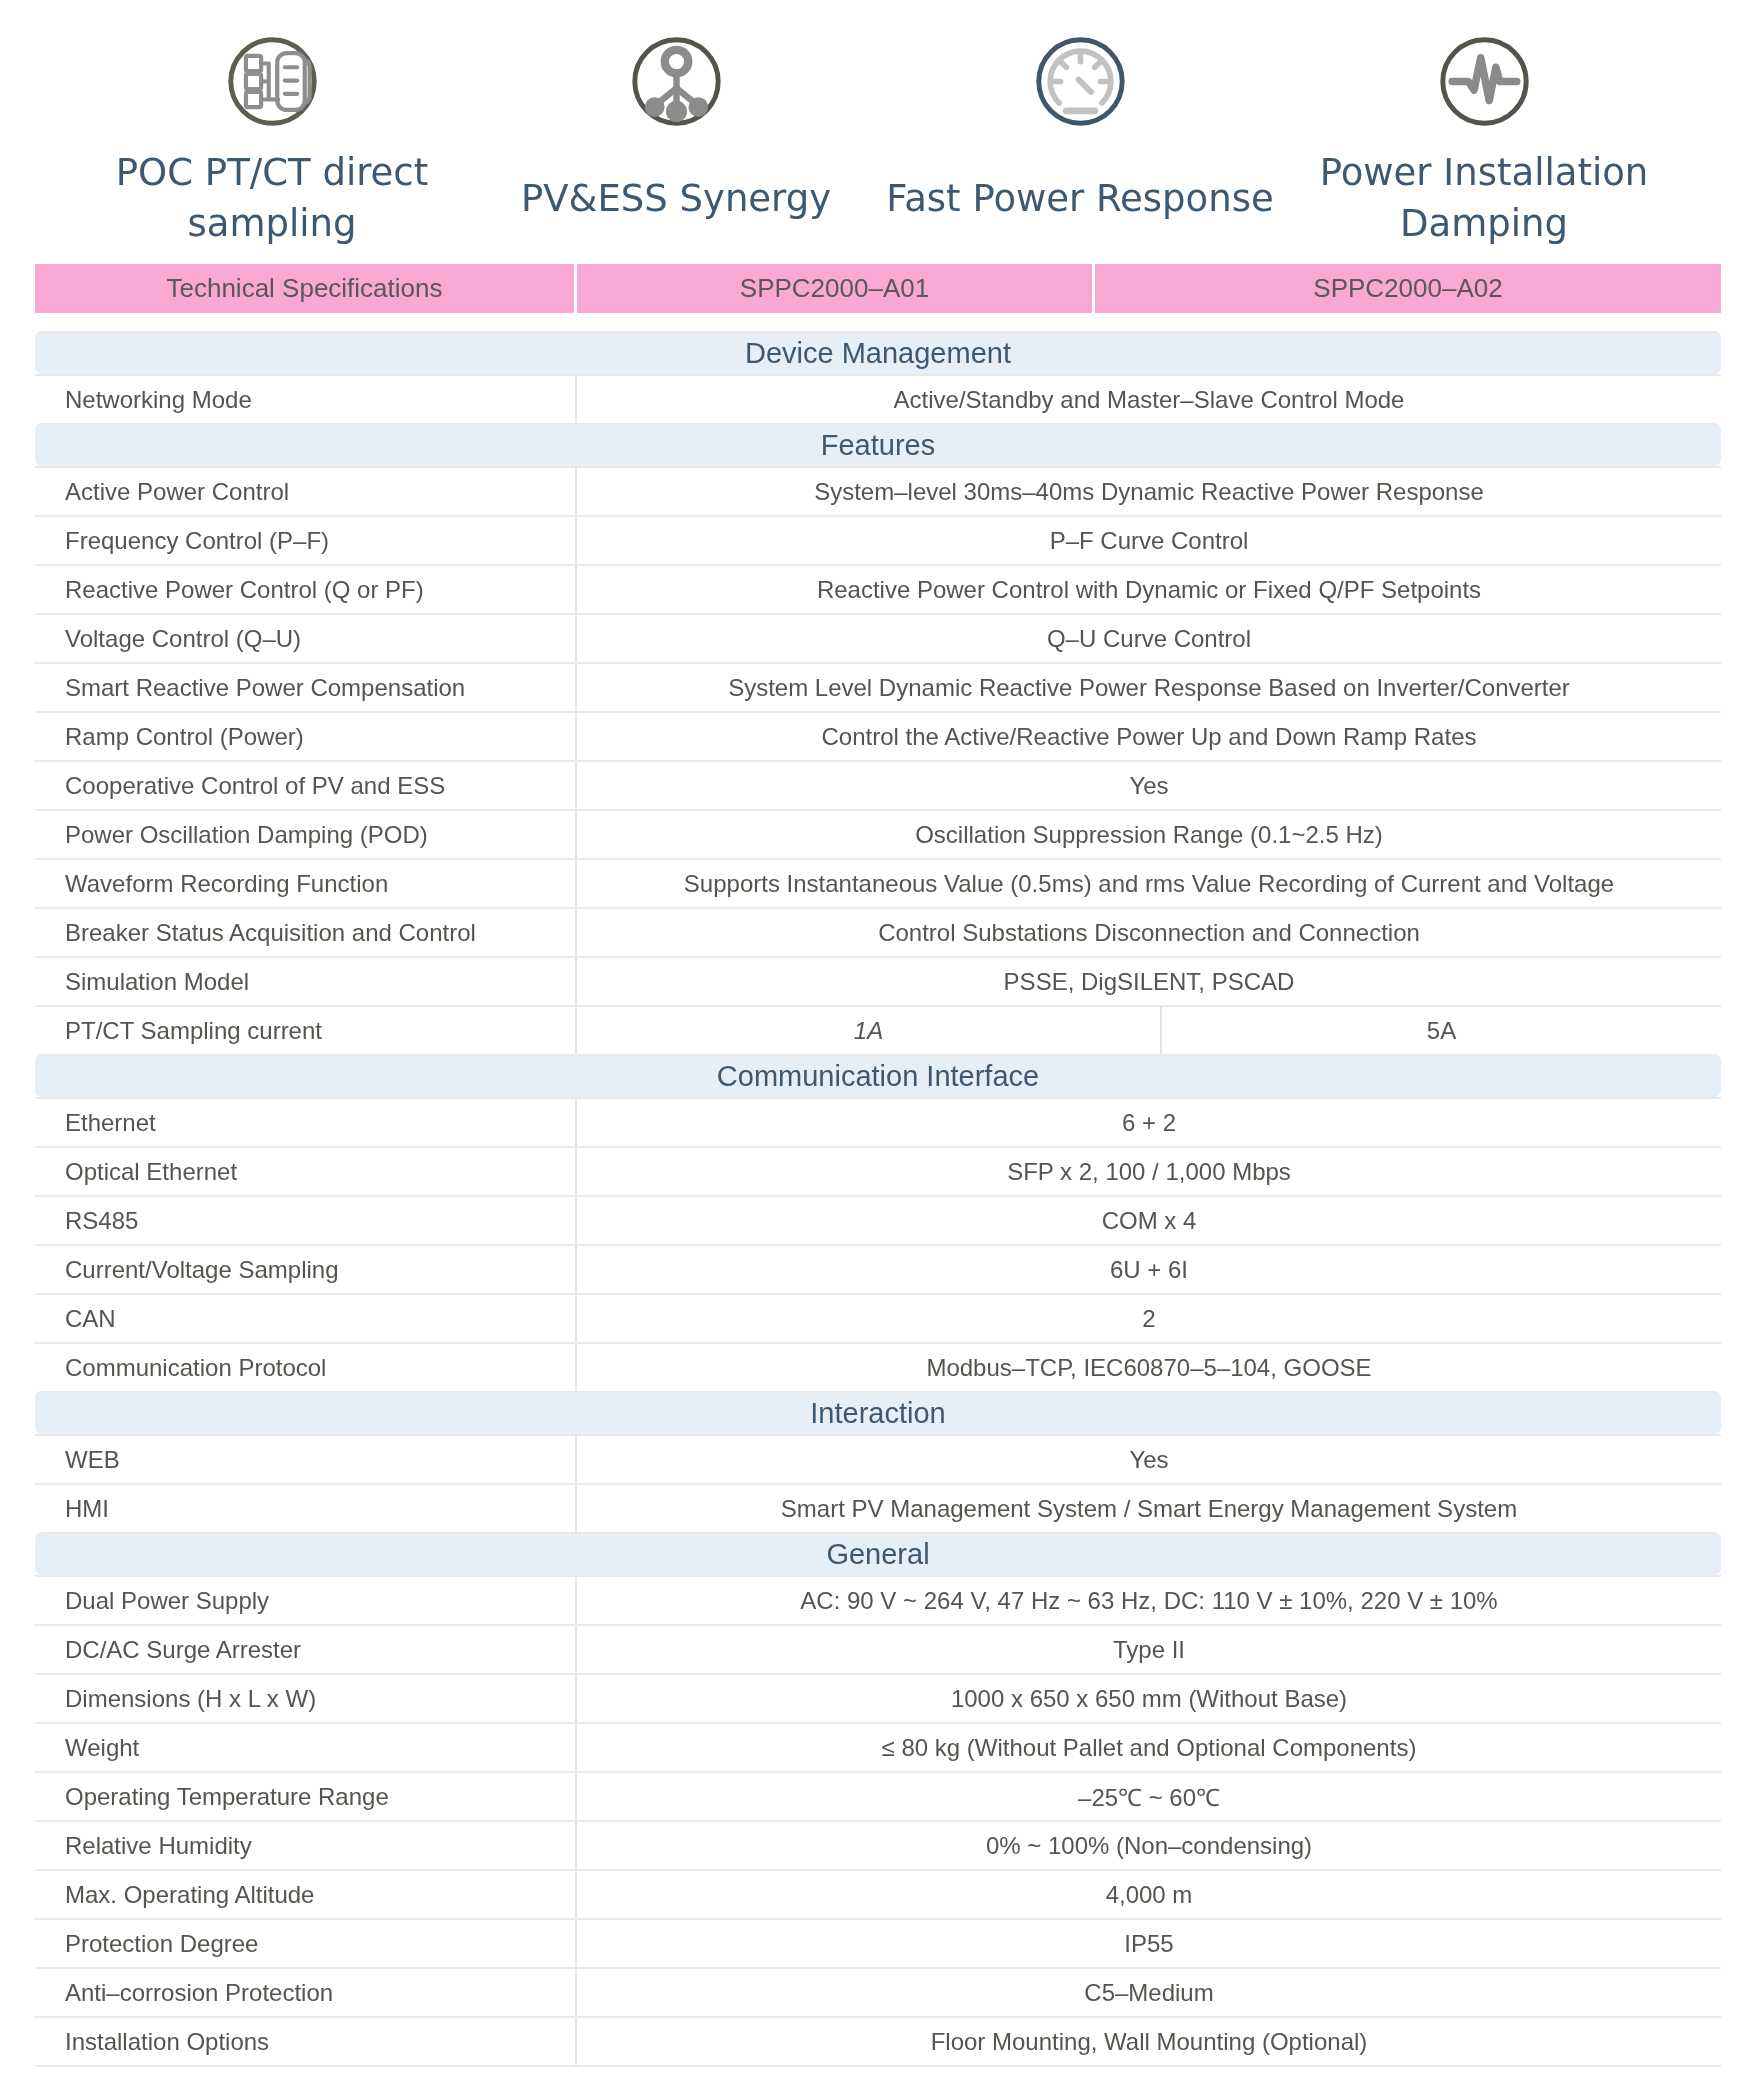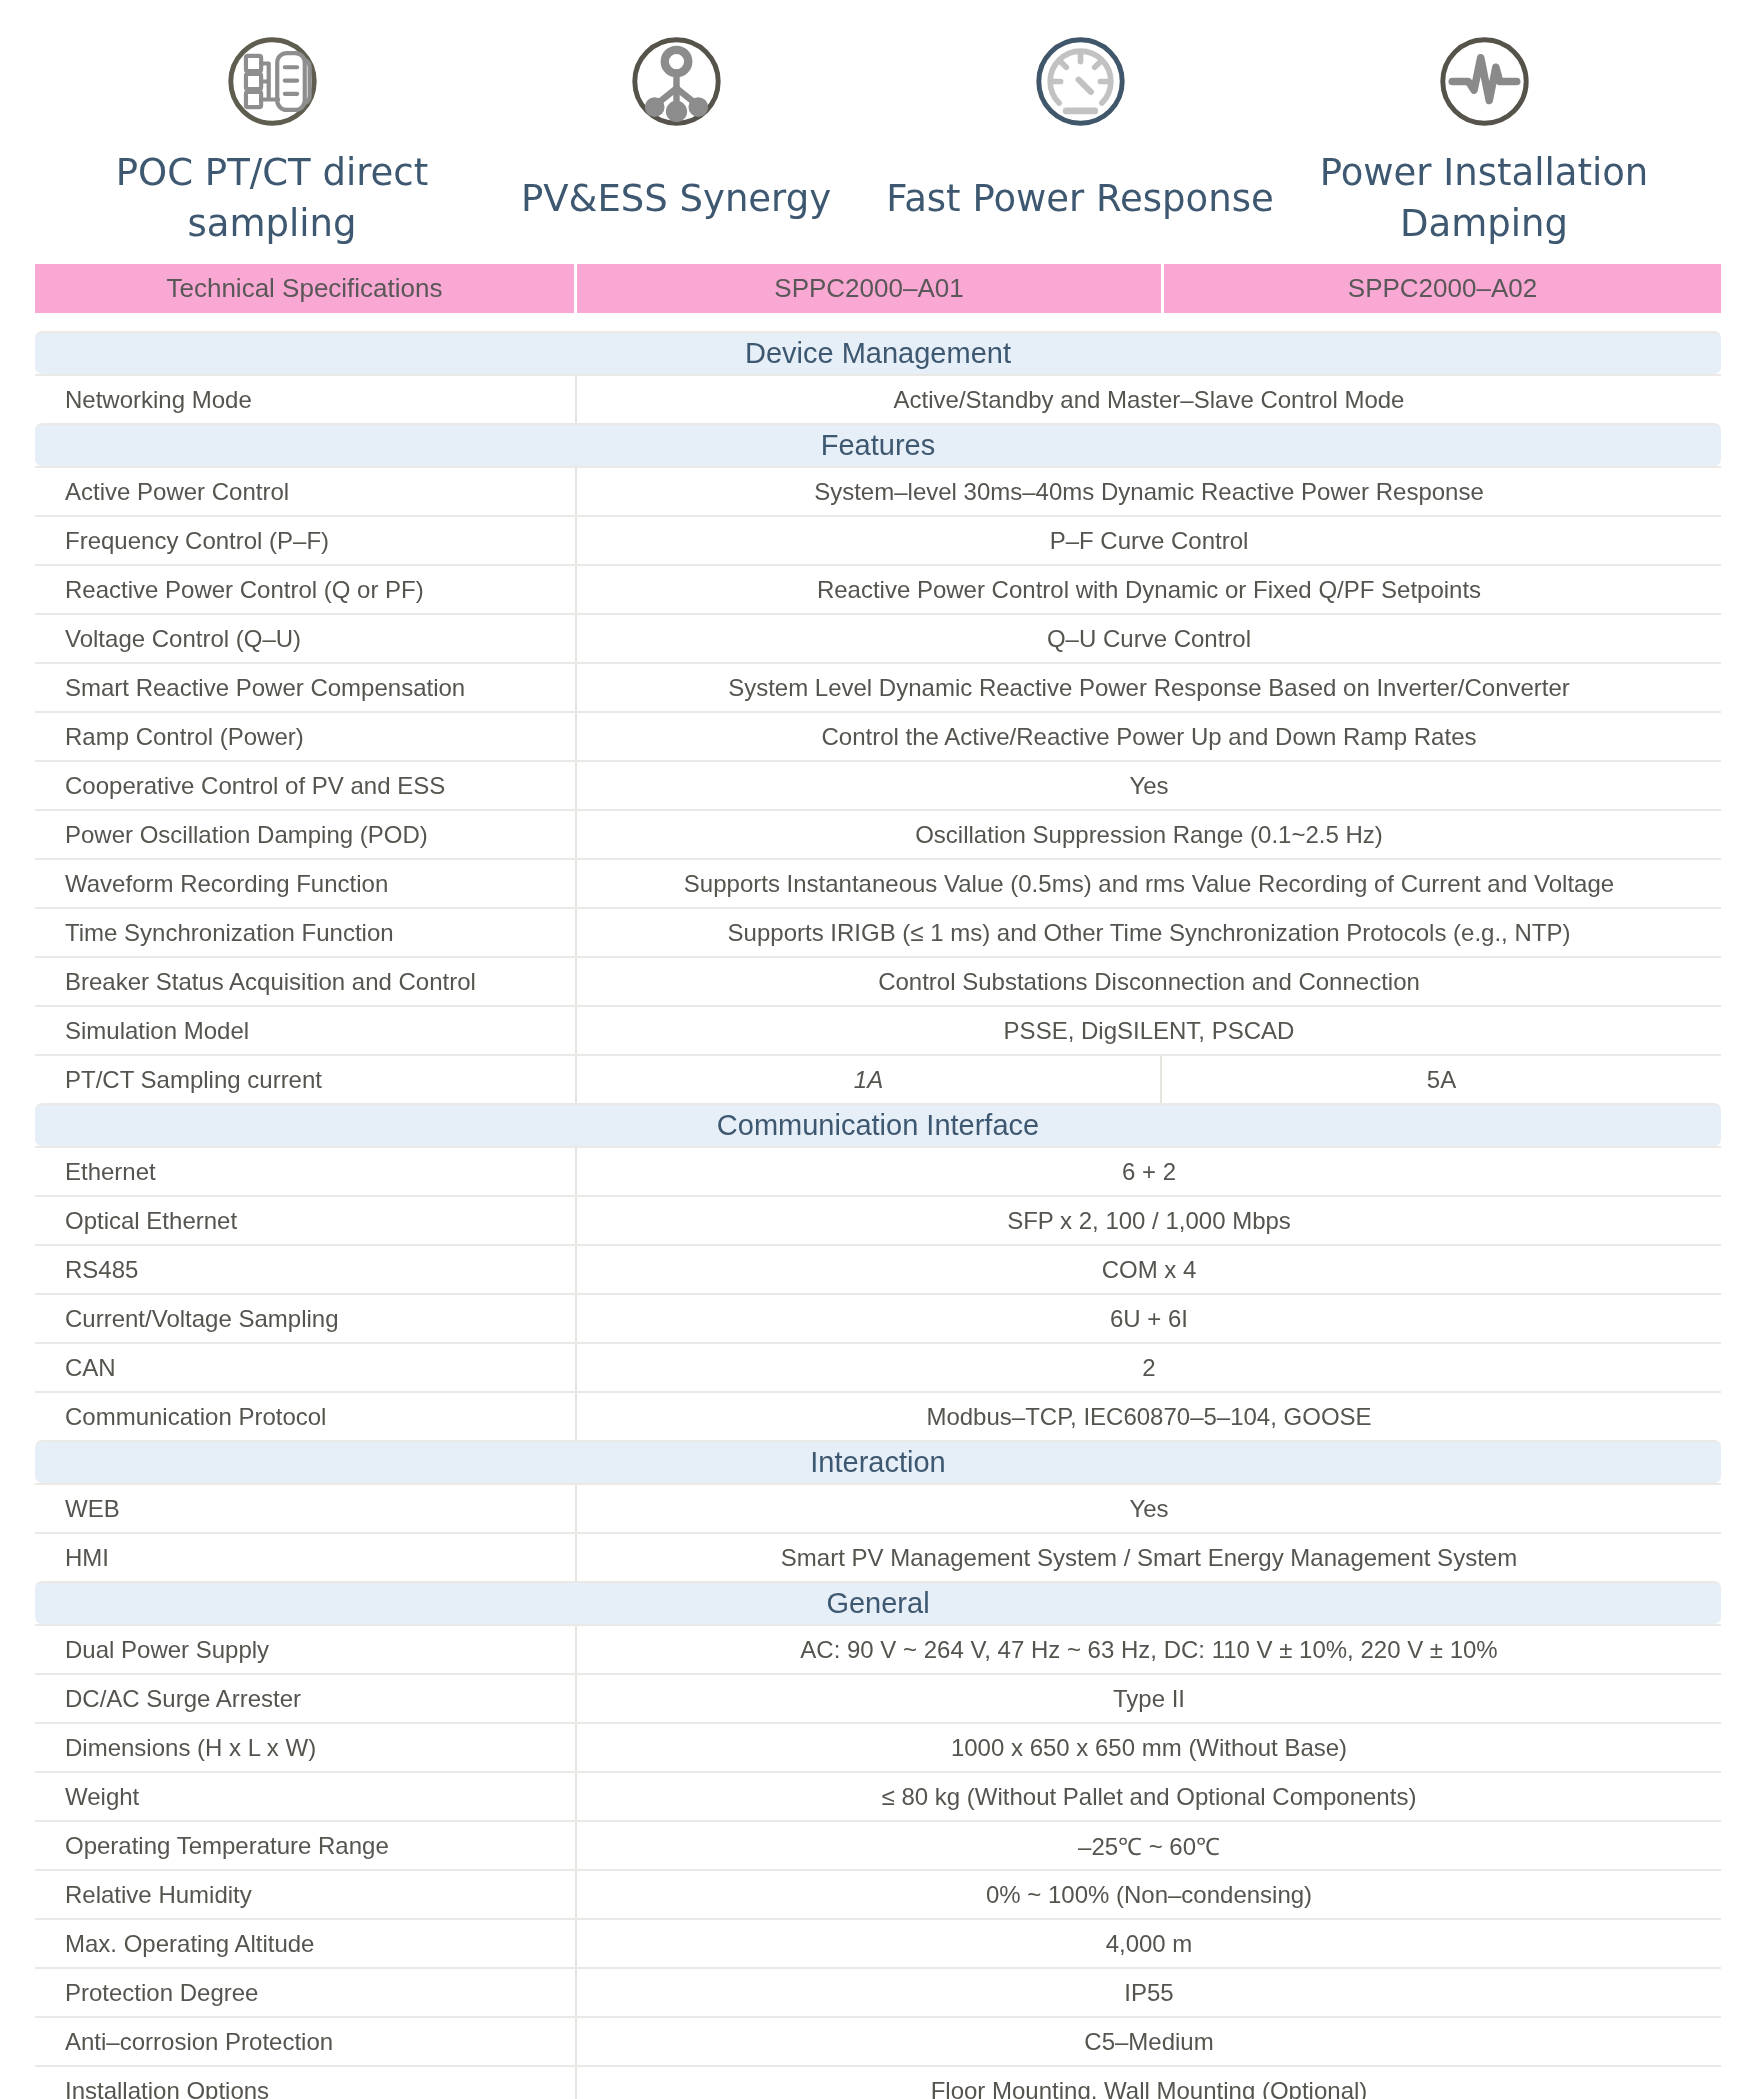--- a/index.html
+++ b/index.html
@@ -50,21 +50,21 @@
   }
   .h-cell {
     box-sizing: border-box;
     display: flex;
     align-items: center;
     justify-content: center;
     font-size: 26px;
     color: #595757;
   }
   .h-cell.c1 { width: 542px; border-right: 3.5px solid #ffffff; }
-  .h-cell.c2 { width: 587px; border-right: 3.5px solid #ffffff; }
+  .h-cell.c2 { width: 518px; border-right: 3.5px solid #ffffff; }
   .h-cell.c3 { flex: 1; }
 
   .section-bar {
     height: 41px;
     background: #e6eef7;
     border-top: 2.6px solid #ebe9e5;
     display: flex;
     align-items: center;
     justify-content: center;
     font-size: 29px;
@@ -219,24 +219,20 @@
         </div>
         <div class="spec-row">
           <div class="cell label-cell">Power Oscillation Damping (POD)</div>
           <div class="cell value-cell span">Oscillation Suppression Range (0.1~2.5 Hz)</div>
         </div>
         <div class="spec-row">
           <div class="cell label-cell">Waveform Recording Function</div>
           <div class="cell value-cell span">Supports Instantaneous Value (0.5ms) and rms Value Recording of Current and Voltage</div>
         </div>
         <div class="spec-row">
-          <div class="cell label-cell">Time Synchronization Function</div>
-          <div class="cell value-cell span">Supports IRIGB (≤ 1 ms) and Other Time Synchronization Protocols (e.g., NTP)</div>
-        </div>
-        <div class="spec-row">
           <div class="cell label-cell">Breaker Status Acquisition and Control</div>
           <div class="cell value-cell span">Control Substations Disconnection and Connection</div>
         </div>
         <div class="spec-row">
           <div class="cell label-cell">Simulation Model</div>
           <div class="cell value-cell span">PSSE, DigSILENT, PSCAD</div>
         </div>
         <div class="spec-row">
           <div class="cell label-cell">PT/CT Sampling current</div>
           <div class="cell value-cell split-a">1A</div>

